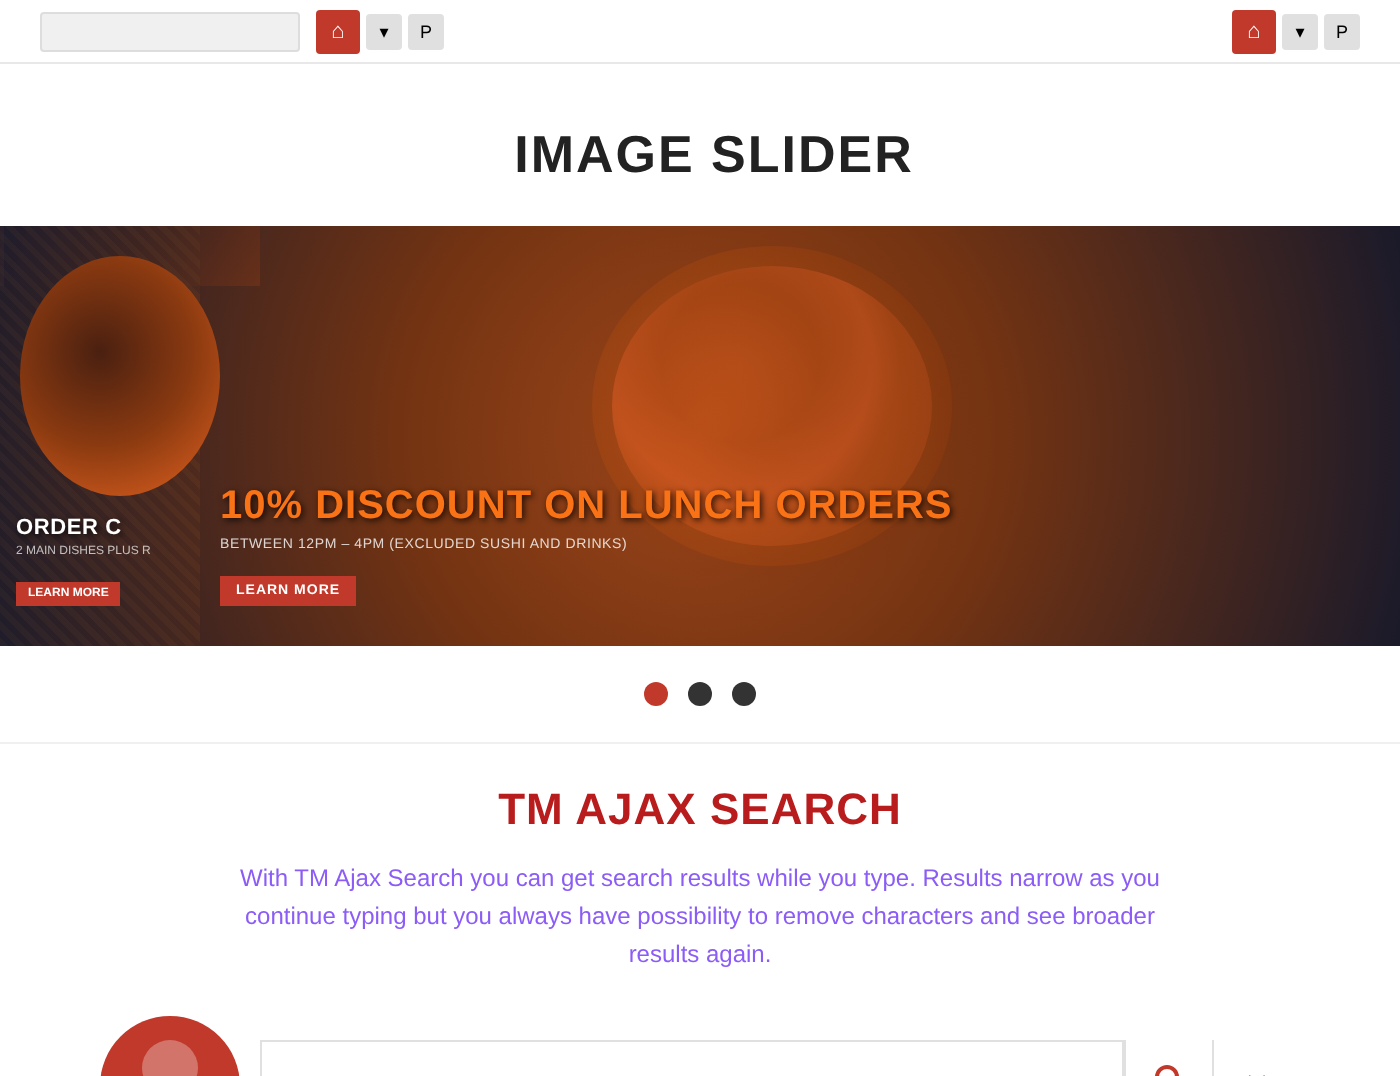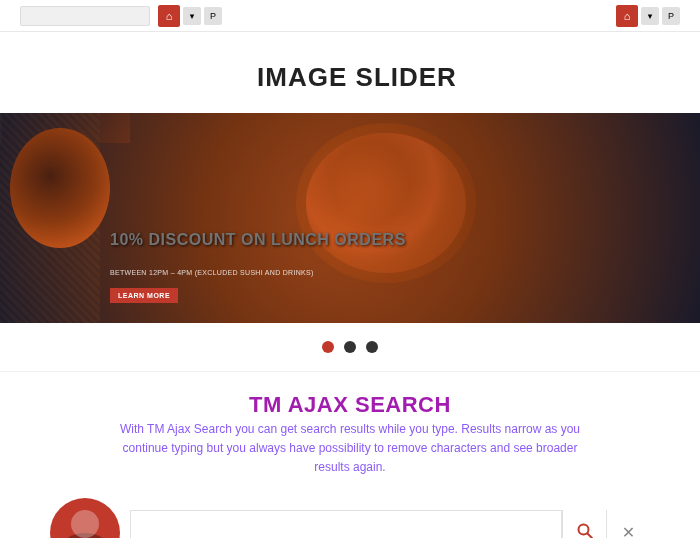--- a/index.html
+++ b/index.html
@@ -125,27 +125,27 @@
       );
     }
 
     .slide-text {
       position: absolute;
       bottom: 20px;
       left: 110px;
       z-index: 10;
     }
     .slide-text h3 {
-      font-size: 16px;
+      font-size: 20px;
       font-weight: 900;
-      color: #737373;
+      color: #f97316;
       text-transform: uppercase;
       letter-spacing: 0.5px;
       text-shadow: 1px 1px 3px rgba(0,0,0,0.8);
-      margin-bottom: 20px;
+      margin-bottom: 4px;
     }
     .slide-text p {
       font-size: 7px;
       color: rgba(255,255,255,0.8);
       text-transform: uppercase;
       letter-spacing: 0.3px;
       margin-bottom: 8px;
     }
     .slide-btn {
       background: #c0392b;
@@ -236,23 +236,23 @@
     
     .ajax-section {
       background: #fff;
       padding: 20px 20px 20px;
       text-align: center;
     }
     .ajax-section h2 {
       font-size: 22px;
       font-weight: 900;
       letter-spacing: 0.5px;
-      color: #a21caf;
-      text-transform: uppercase;
-      margin-bottom: 2px;
+      color: #b91c1c;
+      text-transform: uppercase;
+      margin-bottom: 12px;
     }
     .ajax-description {
       font-size: 12px;
       color: #8b5cf6;
       line-height: 1.6;
       max-width: 480px;
       margin: 0 auto 20px;
     }
 
     
@@ -381,20 +381,25 @@
   <div class="food-bowl"></div>
 
   <div class="slide-text">
     <h3>10% DISCOUNT ON LUNCH ORDERS</h3>
     <p>BETWEEN 12PM – 4PM (EXCLUDED SUSHI AND DRINKS)</p>
     <button class="slide-btn">LEARN MORE</button>
   </div>
 
   <div class="slide-right">
     <div class="food-right"></div>
+    <div class="slide-right-text">
+      <h3>ORDER C</h3>
+      <p>2 MAIN DISHES PLUS R</p>
+      <button class="slide-right-btn">LEARN MORE</button>
+    </div>
   </div>
 </div>
 
 <div class="slider-dots">
   <div class="dot active"></div>
   <div class="dot inactive"></div>
   <div class="dot inactive"></div>
 </div>
 
 <div class="section-divider"></div>

